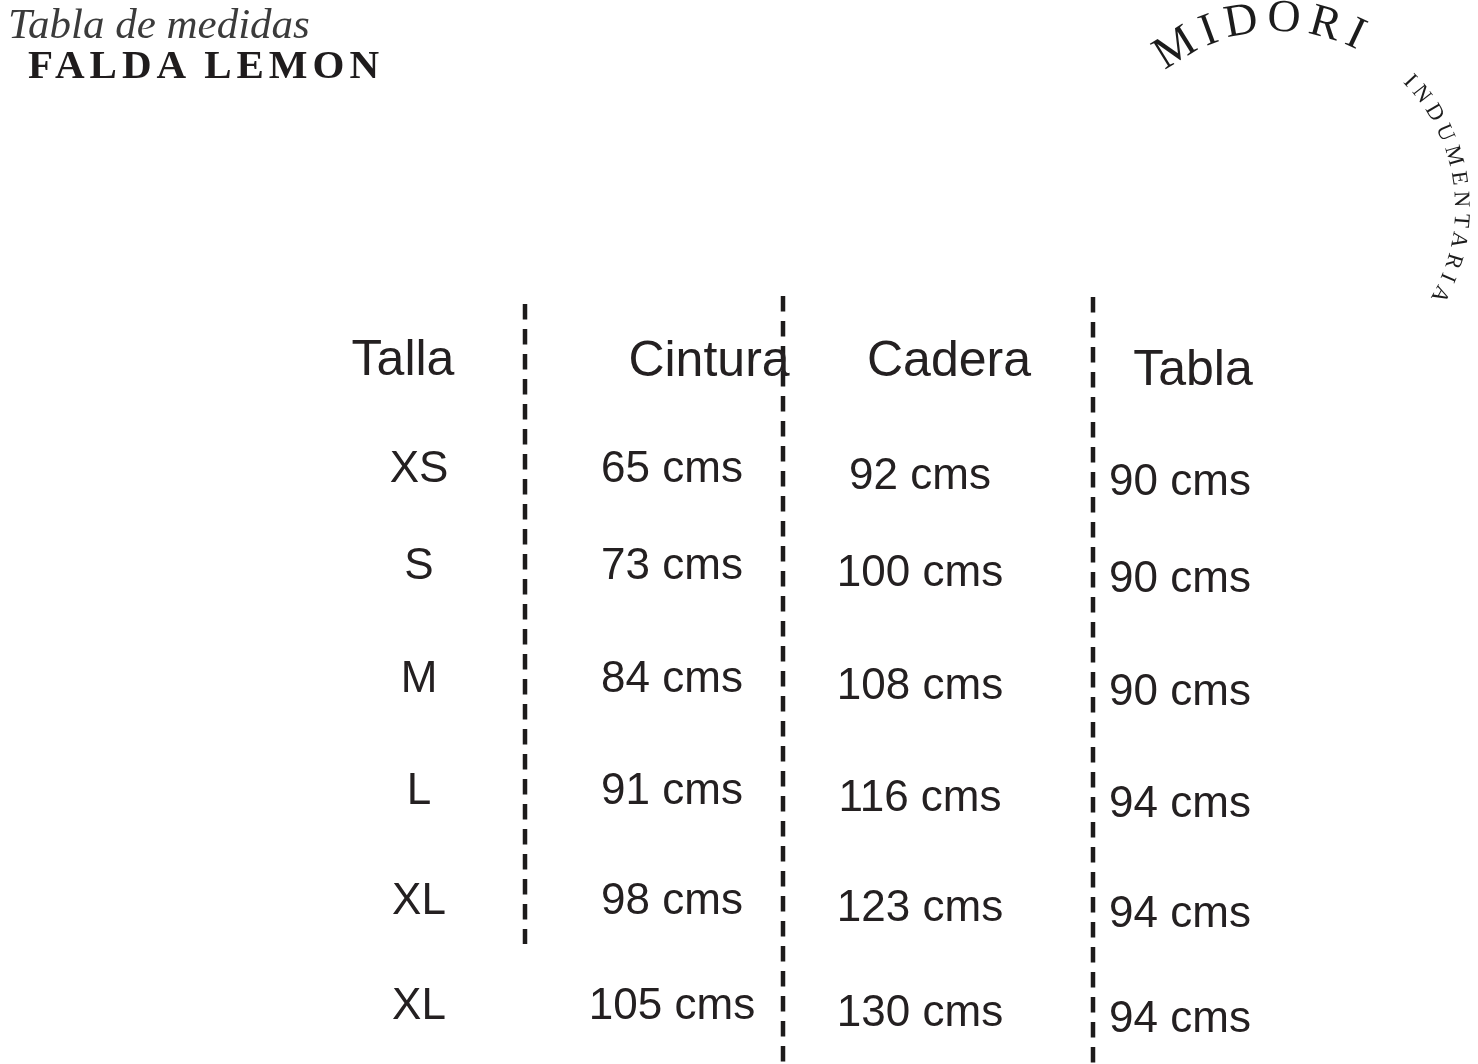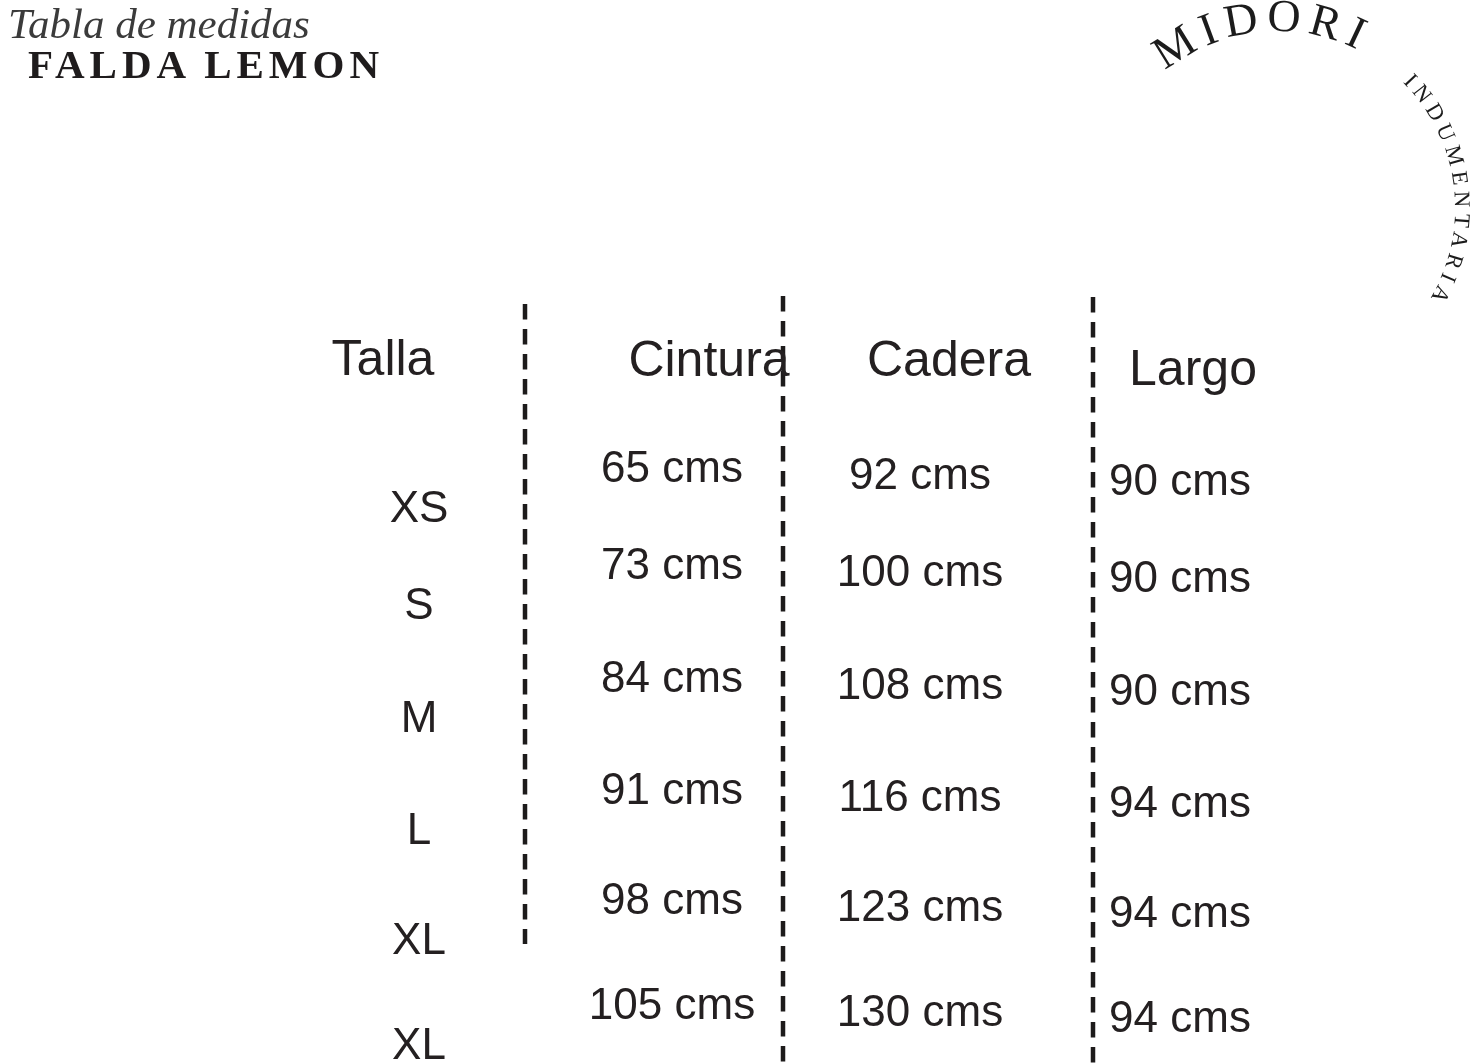--- a/index.html
+++ b/index.html
@@ -41,30 +41,30 @@
   .divider{
     stroke:#1d1b1b;stroke-width:4.5;
     stroke-dasharray:15.5 9.5;
     fill:none;
   }
   
   .hdr{
     position:absolute;transform:translateX(-50%);
     font-size:50px;line-height:1;white-space:nowrap;color:#242021;
   }
-  #h-talla  {left:383px;top:333px;text-align:right;}
+  #h-talla  {left:403px;top:333px;text-align:right;}
   #h-cintura{left:673px;top:334px;margin-left:36px;}
   #h-cadera {left:949px;top:334px;}
   #h-largo  {left:1193px;top:343px;}
 
   .cell{
     position:absolute;transform:translateX(-50%);
     font-size:44px;line-height:1;white-space:nowrap;color:#242021;
   }
-  .c1{left:419px;margin-top:40px;}
+  .c1{left:419px;}
   .c2{left:672px;}
   .c3{left:920px;transform:translate(-50%,7px);}
   .c4{left:1180px;transform:translate(-50%,13px);}
   .r0{top:445px;}
   .r1{top:542px;}
   .r2{top:655px;}
   .r3{top:767px;}
   .r4{top:877px;}
   .r5{top:982px;}
 </style>
@@ -91,21 +91,21 @@
     </g>
 
     <line class="divider" x1="525" y1="304" x2="525" y2="944"></line>
     <line class="divider" x1="783" y1="296" x2="783" y2="1064"></line>
     <line class="divider" x1="1093" y1="297" x2="1093" y2="1064"></line>
   </svg>
 
   <div class="hdr" id="h-talla">Talla</div>
   <div class="hdr" id="h-cintura">Cintura</div>
   <div class="hdr" id="h-cadera">Cadera</div>
-  <div class="hdr" id="h-largo">Largo</div>
+  <div class="hdr" id="h-largo">Tabla</div>
 
   <div class="cell c1 r0">XS</div>
   <div class="cell c2 r0">65 cms</div>
   <div class="cell c3 r0">92 cms</div>
   <div class="cell c4 r0">90 cms</div>
 
   <div class="cell c1 r1">S</div>
   <div class="cell c2 r1">73 cms</div>
   <div class="cell c3 r1">100 cms</div>
   <div class="cell c4 r1">90 cms</div>

